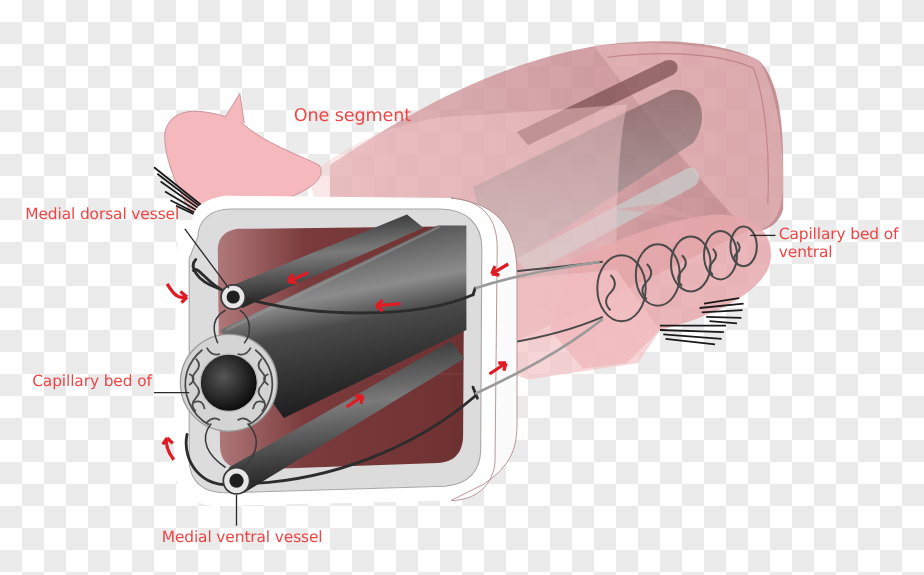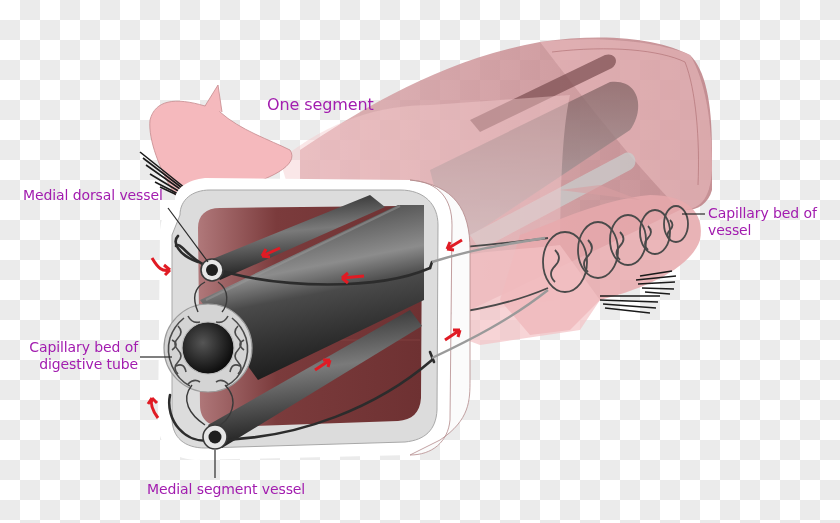--- a/index.html
+++ b/index.html
@@ -13,21 +13,21 @@
       font-family: "DejaVu Sans", "Liberation Sans", sans-serif;
     }
     .checker {
       position: absolute; inset: 0;
       background-color: #ffffff;
       background-image:
         linear-gradient(90deg, transparent 50%, transparent 50%);
     }
     svg.diagram { position: absolute; left: 0; top: 0; }
     .label {
-      position: absolute; color: #a21caf; font-size: 14px; line-height: 17px;
+      position: absolute; color: #ef4444; font-size: 14px; line-height: 17px;
       white-space: nowrap; letter-spacing: -0.1px;
     }
     .label.title { font-size: 16px; }
     .label.right-align { text-align: right; }
   </style>
 </head>
 <body>
 
 <div class="checker" style="background-image: conic-gradient(#ebebeb 25%, #ffffff 0 50%, #ebebeb 0 75%, #ffffff 0); background-size: 40px 40px; background-position: 0 0;"></div>
 
@@ -205,19 +205,18 @@
     <path d="M140 357 L172 357"></path>
     <path d="M215 450 L215 478"></path>
     <path d="M682 214 L705 214"></path>
   </g>
 </svg>
 
 <div class="label title" style="left:267px; top:96px;">One segment</div>
 <div class="label" style="left:23px; top:187px;">Medial dorsal vessel</div>
 <div class="label" style="left:708px; top:205px;">
   <div>Capillary bed of</div>
-  <div>vessel</div>
+  <div>ventral</div>
 </div>
 <div class="label right-align" style="left:18px; top:339px; width:120px;">
   <div>Capillary bed of</div>
-  <div>digestive tube</div>
 </div>
-<div class="label" style="left:147px; top:481px;">Medial segment vessel</div>
+<div class="label" style="left:147px; top:481px;">Medial ventral vessel</div>
 
 </body></html>

